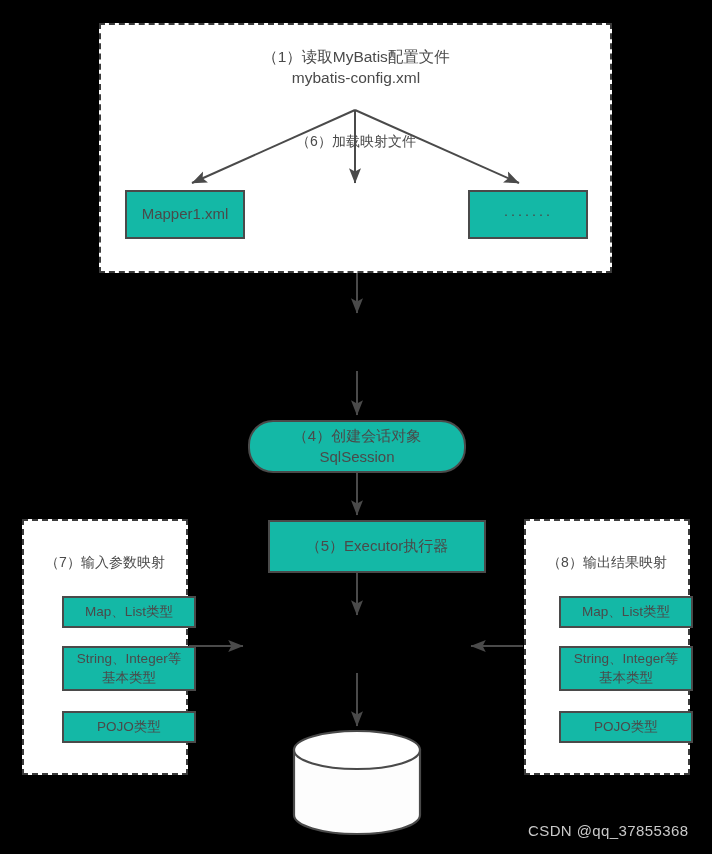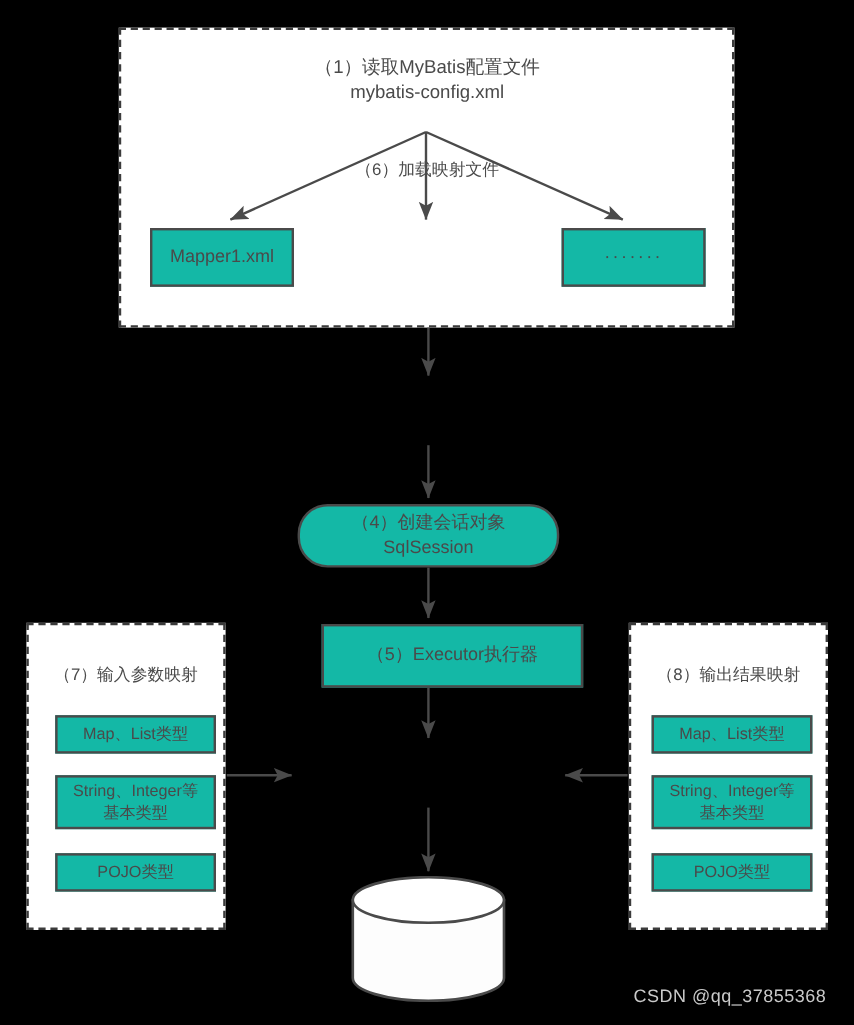--- a/index.html
+++ b/index.html
@@ -35,20 +35,21 @@
     align-items: center;
     justify-content: center;
     text-align: center;
     color: #4a4a4a;
     line-height: 1.35;
     white-space: pre-line;
   }
   .box.small {
     border-width: 2px;
     font-size: 13.5px;
+    margin-left: 16px;
   }
   .box.main {
     font-size: 15px;
   }
   .box.mapper {
     font-size: 15px;
   }
 
   
   .label {

